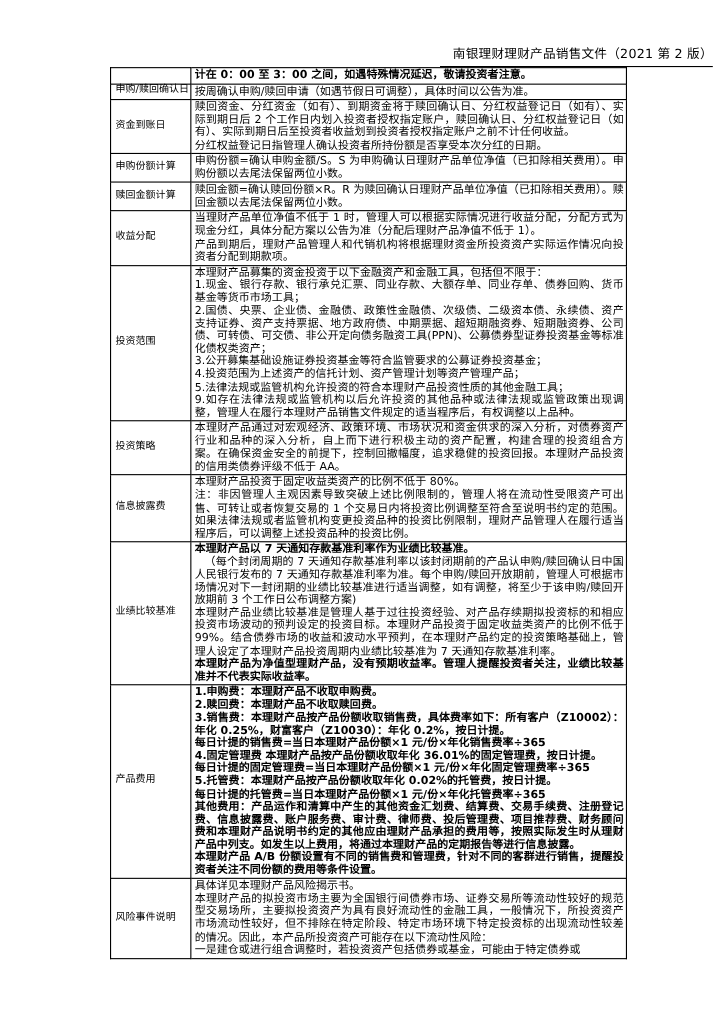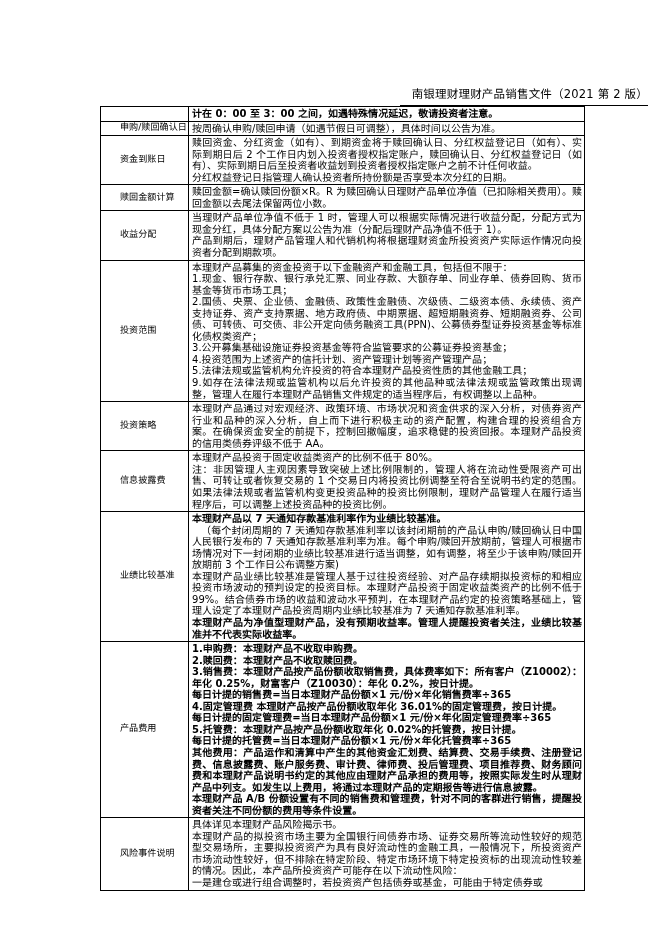--- a/index.html
+++ b/index.html
@@ -13,21 +13,20 @@
     height: 936px;
     font-family: "DejaVu Sans", "Liberation Sans", sans-serif;
     color: #000000;
     overflow: hidden;
   }
   .page {
     position: relative;
     width: 662px;
     height: 693px;
     box-sizing: border-box;
-    margin-top: 45px;
   }
   
   .doc-header {
     position: absolute;
     top: 41px;
     right: 14px;
     left: 100px;
     text-align: right;
     font-size: 11.5px;
     line-height: 16px;
@@ -56,21 +55,21 @@
     border: 1px solid #000;
     vertical-align: middle;
     padding: 0.5px 2px 1.5px 3px;
     font-size: 10px;
     line-height: 11.55px;
     letter-spacing: 0.02px;
   }
   td.label-cell {
     width: 66px;
     text-align: left;
-    padding-left: 19px;
+    padding-left: 4px;
     white-space: nowrap;
     font-size: 9.1px;
   }
   td.body-cell {
     width: 390px;
     text-align: justify;
     text-justify: inter-ideograph;
     vertical-align: top;
     padding-top: 1px;
     padding-bottom: 1px;
@@ -100,20 +99,26 @@
           <td class="label-cell">申购/赎回确认日</td>
           <td class="body-cell vmid">
             <div class="p">按周确认申购/赎回申请（如遇节假日可调整），具体时间以公告为准。</div>
           </td>
         </tr>
         <tr>
           <td class="label-cell">资金到账日</td>
           <td class="body-cell">
             <div class="p">赎回资金、分红资金（如有）、到期资金将于赎回确认日、分红权益登记日（如有）、实际到期日后 2 个工作日内划入投资者授权指定账户，赎回确认日、分红权益登记日（如有）、实际到期日后至投资者收益划到投资者授权指定账户之前不计任何收益。</div>
             <div class="p">分红权益登记日指管理人确认投资者所持份额是否享受本次分红的日期。</div>
+          </td>
+        </tr>
+        <tr>
+          <td class="label-cell">申购份额计算</td>
+          <td class="body-cell vmid">
+            <div class="p">申购份额=确认申购金额/S。S 为申购确认日理财产品单位净值（已扣除相关费用）。申购份额以去尾法保留两位小数。</div>
           </td>
         </tr>
         <tr>
           <td class="label-cell">赎回金额计算</td>
           <td class="body-cell vmid">
             <div class="p">赎回金额=确认赎回份额×R。R 为赎回确认日理财产品单位净值（已扣除相关费用）。赎回金额以去尾法保留两位小数。</div>
           </td>
         </tr>
         <tr>
           <td class="label-cell">收益分配</td>

